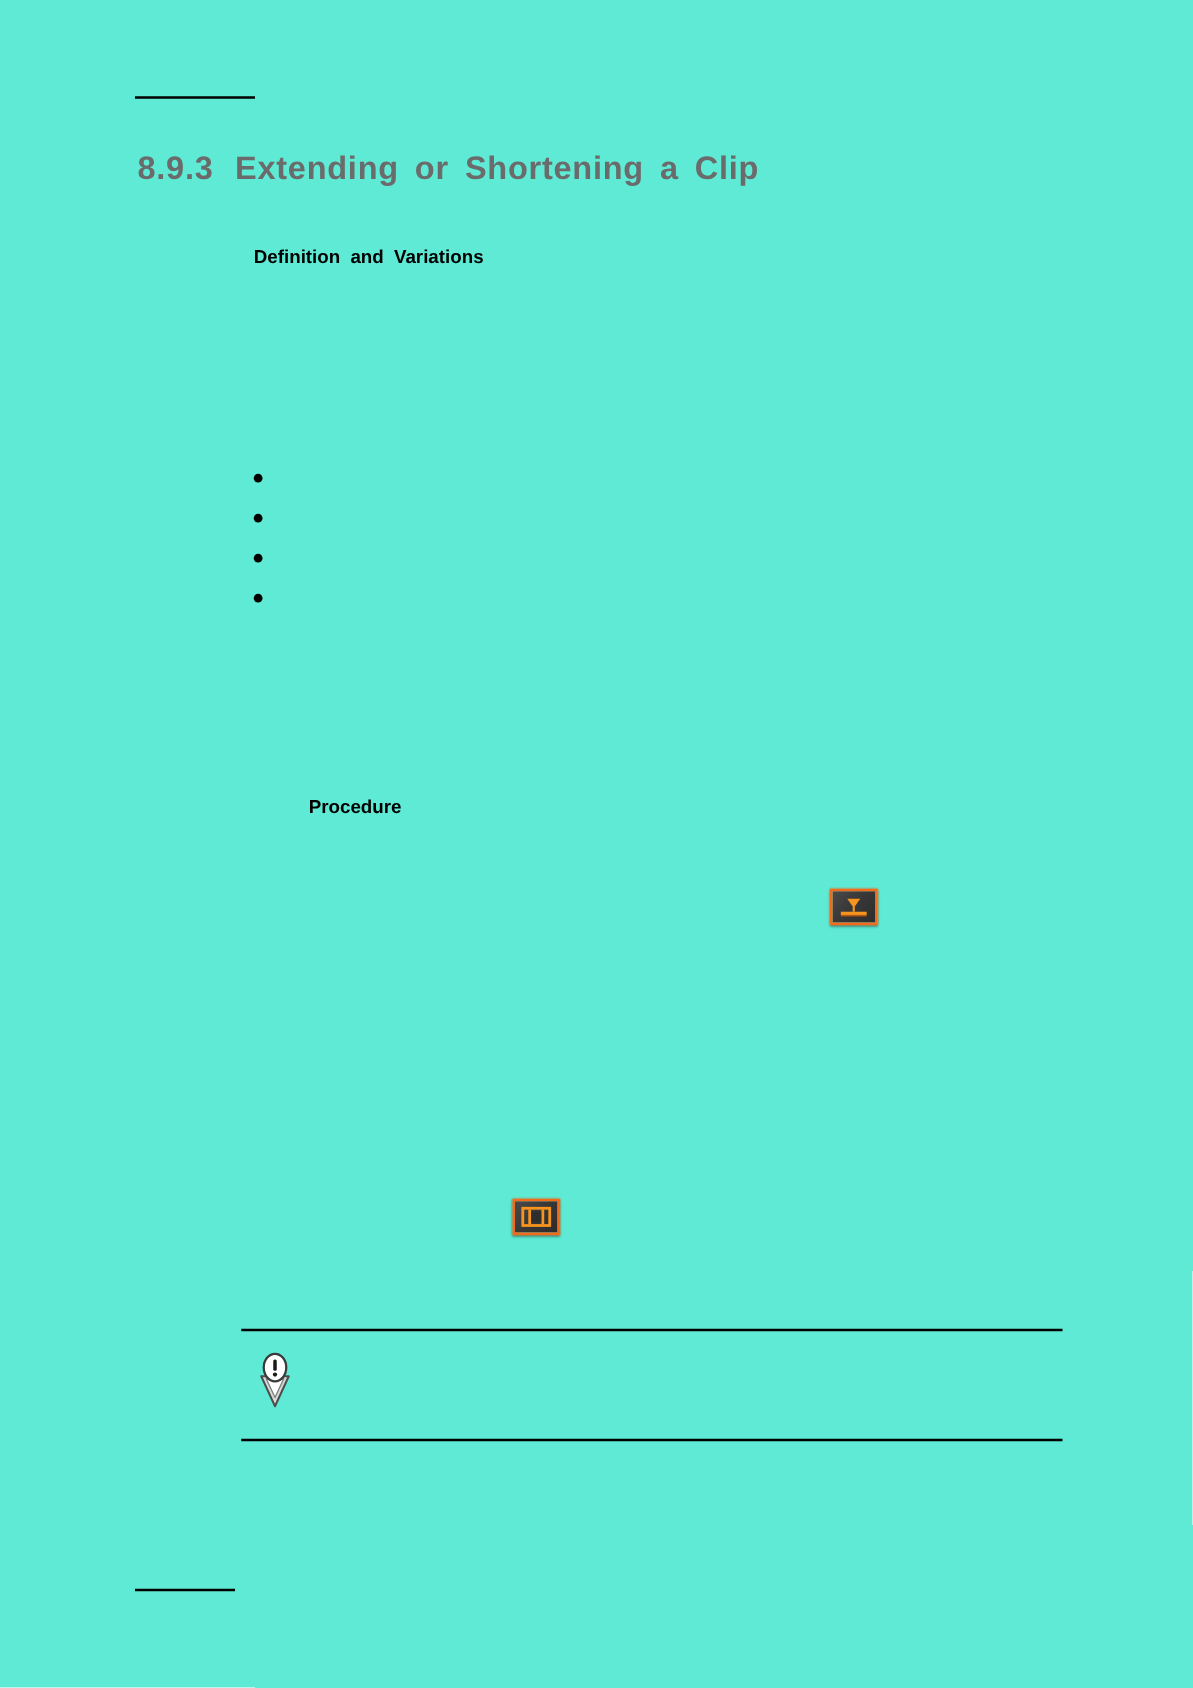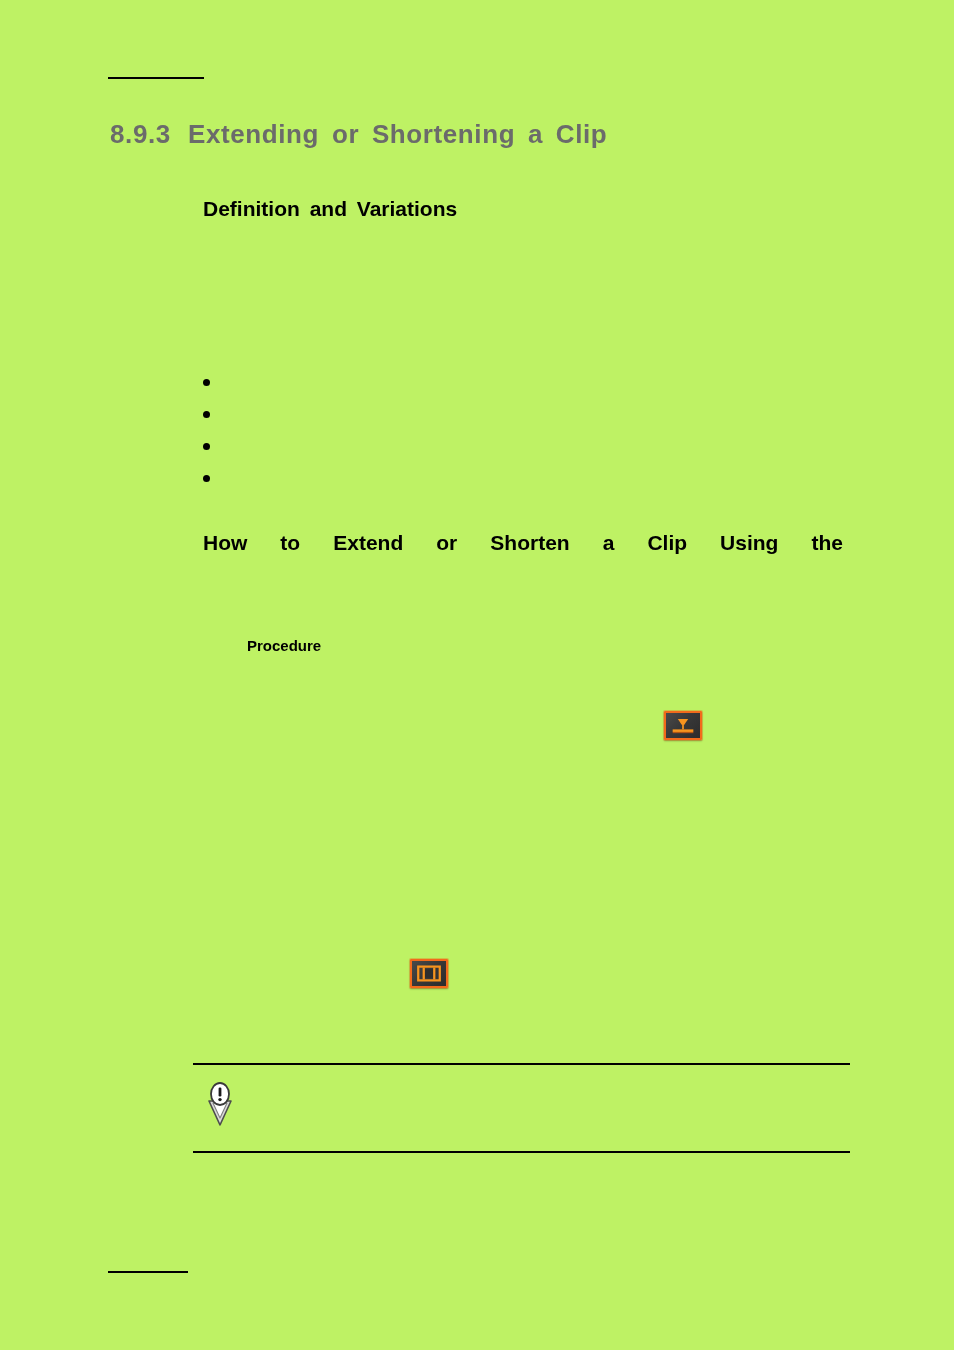--- a/index.html
+++ b/index.html
@@ -8,21 +8,21 @@
     background: #ffffff;
   }
   body {
     font-family: "Liberation Sans", sans-serif;
     color: #000000;
   }
   .page {
     position: relative;
     width: 954px;
     height: 1350px;
-    background: #bef264;
+    background: #5eead4;
     overflow: hidden;
   }
 
   
   .rule-top {
     position: absolute;
     left: 108px;
     top: 77px;
     width: 96px;
     height: 2px;
@@ -55,21 +55,21 @@
   }
   .section-heading .ttl {
     word-spacing: 5px;
   }
 
   
   .sub-heading {
     position: absolute;
     left: 203px;
     top: 197px;
-    font-size: 21px;
+    font-size: 15px;
     font-weight: bold;
     color: #000000;
     word-spacing: 4px;
   }
 
   .howto-heading {
     position: absolute;
     left: 203px;
     top: 522px;
     width: 640px;
@@ -224,21 +224,20 @@
       <span class="dot"></span>
       <span class="txt"></span>
     </li>
     <li>
       <span class="dot"></span>
       <span class="txt"></span>
     </li>
   </ul>
 
   <div class="howto-heading">
-    <span class="line1">How to Extend or Shorten a Clip Using the</span>
   </div>
 
   <div class="procedure-heading">Procedure</div>
 
   <div class="ui-button btn-extend">
     <svg viewBox="0 0 38 29" xmlns="http://www.w3.org/2000/svg" aria-hidden="true">
       <rect x="0" y="0" width="38" height="29" fill="none"></rect>
       <polygon points="13,7 25,7 20.5,13.5 17.5,13.5" fill="#f7941e"></polygon>
       <rect x="18" y="12" width="2" height="7" fill="#f7941e"></rect>
       <rect x="7" y="19" width="24" height="3" fill="#f7941e"></rect>

